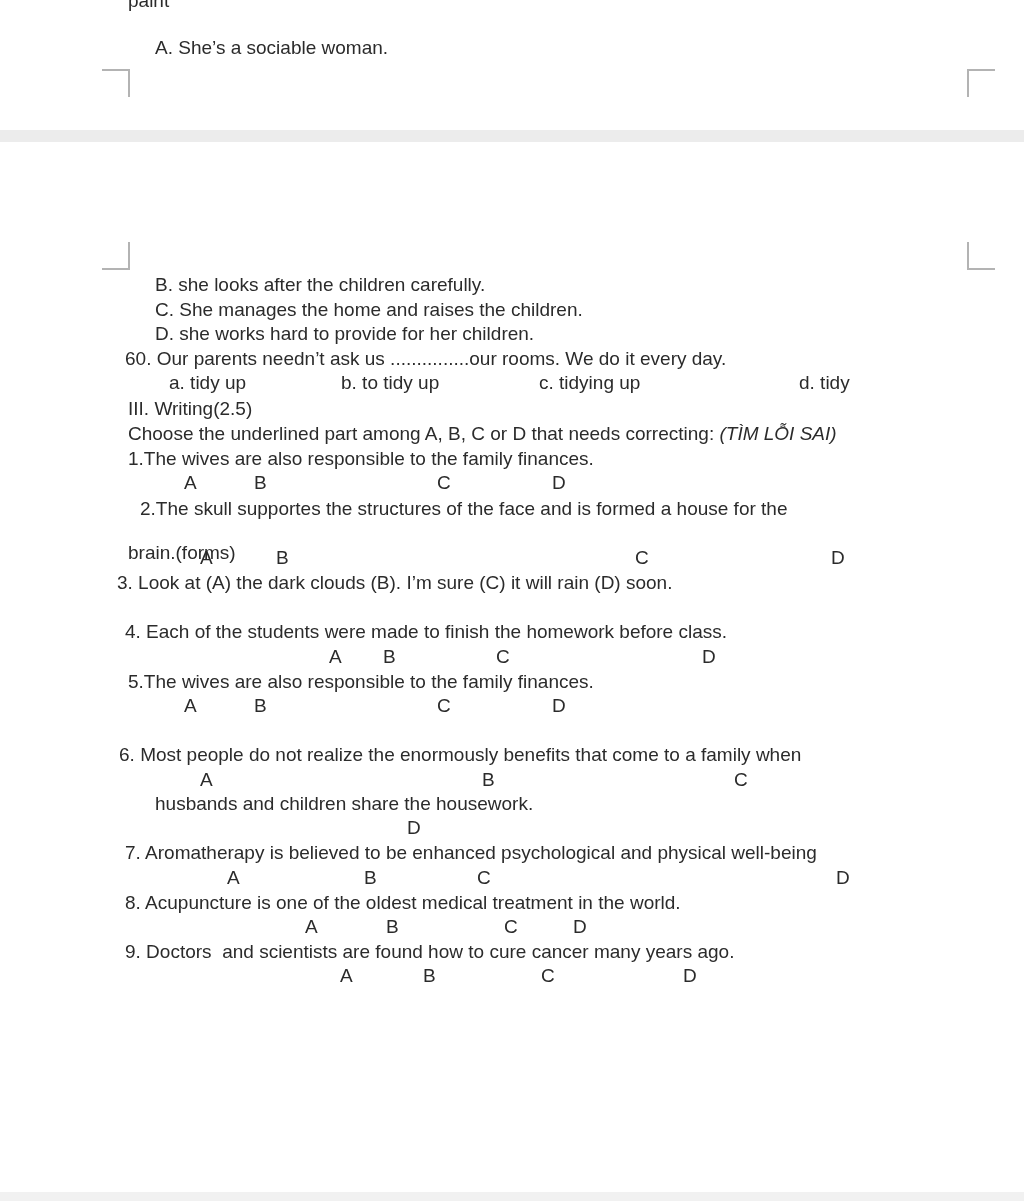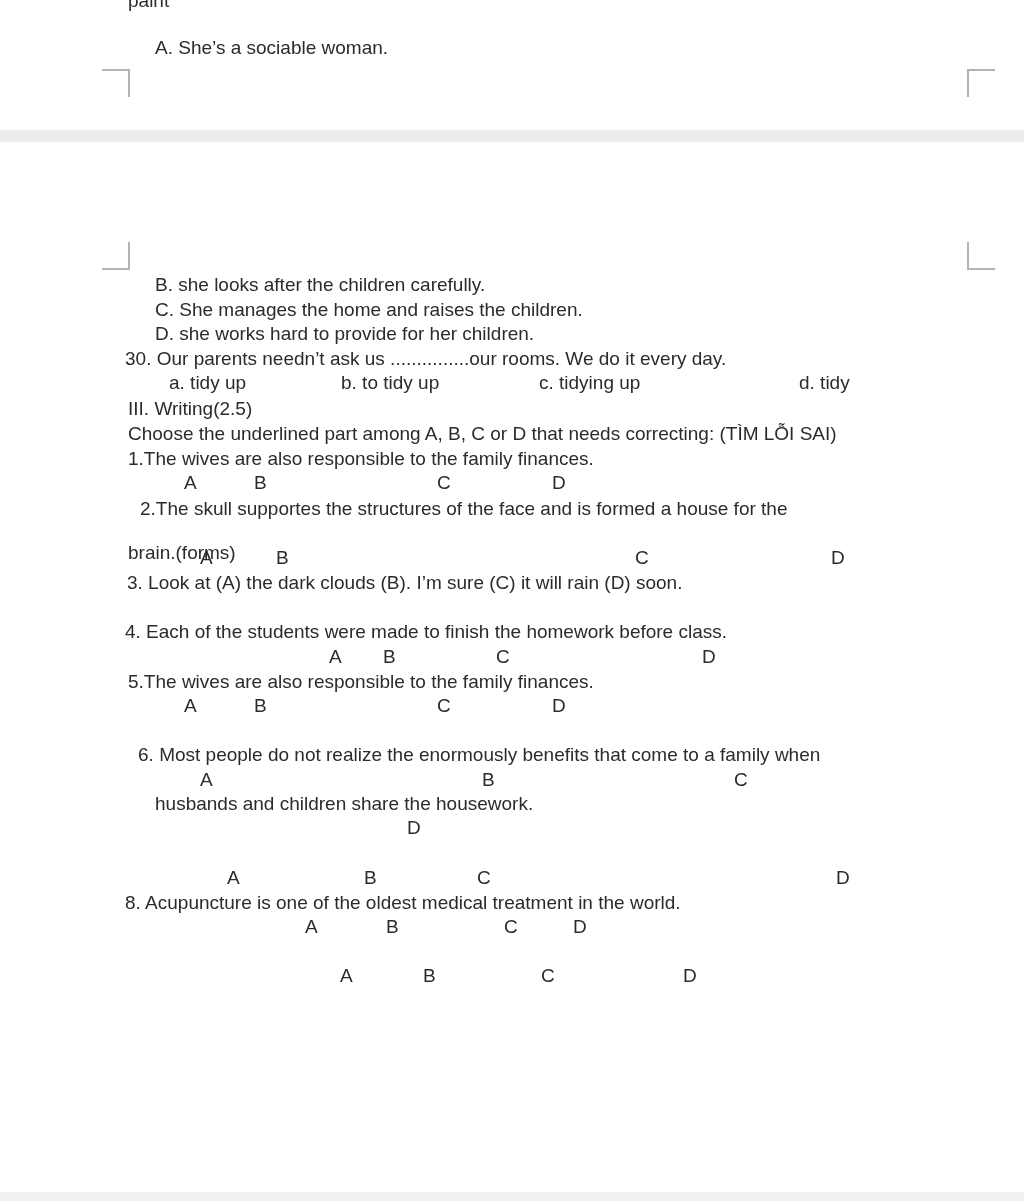--- a/index.html
+++ b/index.html
@@ -2,21 +2,21 @@
 <html><head>
 <meta charset="utf-8">
 <style>
   html,body{margin:0;padding:0;background:#ffffff;}
   .page{
     position:relative;width:1024px;height:1201px;overflow:hidden;background:#ffffff;
     font-family:"Liberation Sans",sans-serif;font-size:19px;color:#2b2b2b;
   }
   .line{position:absolute;white-space:pre;line-height:22px;}
   .u{text-decoration-thickness:2px;text-underline-offset:3px;text-decoration-color:#4d4d4d;}
-  .i{}
+  .i{font-style:italic;}
   .lrow{position:absolute;left:12px;width:1024px;height:22px;}
   .lrow span{position:absolute;white-space:pre;}
   .divider{position:absolute;left:0;width:1024px;background:#ececec;}
   .divider.top{top:130px;height:12px;}
   .divider.bottom{top:1192px;height:9px;background:#f1f1f1;}
   .cm{position:absolute;width:26px;height:26px;border:0 solid #b3b3b3;}
   .cm.tl{left:102px;top:69px;border-top-width:2px;border-right-width:2px;}
   .cm.tr{left:967px;top:69px;border-top-width:2px;border-left-width:2px;}
   .cm.bl{left:102px;top:242px;border-bottom-width:2px;border-right-width:2px;}
   .cm.br{left:967px;top:242px;border-bottom-width:2px;border-left-width:2px;}
@@ -32,21 +32,21 @@
   <div class="divider top"></div>
   <div class="cm bl"></div>
   <div class="cm br"></div>
   <div class="divider bottom"></div>
 
   <div class="line" style="top:37px;left:155px"><span>A. She’s a sociable woman.</span></div>
   <div class="line" style="top:274px;left:155px"><span>B. she looks after the children carefully.</span></div>
   <div class="line" style="top:323px;left:155px"><span>D. she works hard to provide for her children.</span></div>
   <div class="line" style="top:299px;left:155px"><span>C. She manages the home and raises the children.</span></div>
 
-  <div class="line" style="top:348px;left:125px"><span>30. Our parents needn’t ask us ...............our rooms. We do it every day.</span></div>
+  <div class="line" style="top:348px;left:125px"><span>60. Our parents needn’t ask us ...............our rooms. We do it every day.</span></div>
   <div class="lrow" style="top:372px">
     <span style="left:157px">a. tidy up</span>
     <span style="left:329px">b. to tidy up</span>
     <span style="left:527px">c. tidying up</span>
     <span style="left:787px">d. tidy</span>
   </div>
 
   <div class="line" style="top:398px;left:128px"><span>III. Writing(2.5)</span></div>
   <div class="line" style="top:423px;left:128px"><span>Choose the underlined part among A, B, C or D that needs correcting: </span><span class="i">(TÌM LỖI SAI)</span></div>
 
@@ -60,64 +60,66 @@
 
   <div class="line" style="top:498px;left:140px"><span>2.</span><span class="u">The</span><span> skull </span><span class="u">supportes</span><span> the structures of the face and </span><span class="u">is formed</span><span> a house for </span><span class="u">the</span></div>
   <div class="line" style="top:542px;left:128px"><span class="u">brain.</span><span>(forms)</span></div>
   <div class="lrow" style="top:547px">
     <span style="left:188px">A</span>
     <span style="left:264px">B</span>
     <span style="left:623px">C</span>
     <span style="left:819px">D</span>
   </div>
 
-  <div class="line" style="top:572px;left:127px"><span>3. Look </span><span class="u">at</span><span> (A) the dark </span><span class="u">clouds</span><span> (B). </span><span class="u">I’m sure</span><span> (C) it </span><span class="u">will rain</span><span> (D) soon.</span></div>
+  <div class="line" style="top:572px;left:117px"><span>3. Look </span><span class="u">at</span><span> (A) the dark </span><span class="u">clouds</span><span> (B). </span><span class="u">I’m sure</span><span> (C) it </span><span class="u">will rain</span><span> (D) soon.</span></div>
 
   <div class="line" style="top:621px;left:125px"><span>4. Each of the </span><span class="u">students</span><span> </span><span class="u">were</span><span> made </span><span class="u">to finish</span><span> the homework </span><span class="u">before</span><span> class.</span></div>
   <div class="lrow" style="top:646px">
     <span style="left:317px">A</span>
     <span style="left:371px">B</span>
     <span style="left:484px">C</span>
     <span style="left:690px">D</span>
   </div>
 
   <div class="line" style="top:671px;left:128px"><span>5.</span><span class="u">The</span><span> wives </span><span class="u">are</span><span> also responsible </span><span class="u">to</span><span> the family </span><span class="u">finances</span><span>.</span></div>
   <div class="lrow" style="top:695px">
     <span style="left:172px">A</span>
     <span style="left:242px">B</span>
     <span style="left:425px">C</span>
     <span style="left:540px">D</span>
   </div>
 
-  <div class="line" style="top:744px;left:138px"><span>6.</span><span class="u"> Most </span><span>people do not realize the </span><span class="u">enormously</span><span> benefits that come </span><span class="u">to </span><span>a family when</span></div>
+  <div class="line" style="top:744px;left:119px"><span>6.</span><span class="u"> Most </span><span>people do not realize the </span><span class="u">enormously</span><span> benefits that come </span><span class="u">to </span><span>a family when</span></div>
   <div class="lrow" style="top:769px">
     <span style="left:188px">A</span>
     <span style="left:470px">B</span>
     <span style="left:722px">C</span>
   </div>
   <div class="line" style="top:793px;left:155px"><span>husbands and children share</span><span class="u"> the</span><span> housework.</span></div>
   <div class="lrow" style="top:817px">
     <span style="left:395px">D</span>
   </div>
 
+  <div class="line" style="top:842px;left:125px"><span>7. </span><span class="u">Aromatherapy</span><span> </span><span class="u">is believed</span><span> </span><span class="u">to be enhanced</span><span> psychological and physical </span><span class="u">well-being</span></div>
   <div class="lrow" style="top:867px">
     <span style="left:215px">A</span>
     <span style="left:352px">B</span>
     <span style="left:465px">C</span>
     <span style="left:824px">D</span>
   </div>
 
   <div class="line" style="top:892px;left:125px"><span>8. Acupuncture is </span><span class="u">one</span><span> of the </span><span class="u">oldest</span><span> medical </span><span class="u">treatment</span><span> </span><span class="u">in</span><span> the world.</span></div>
   <div class="lrow" style="top:916px">
     <span style="left:293px">A</span>
     <span style="left:374px">B</span>
     <span style="left:492px">C</span>
     <span style="left:561px">D</span>
   </div>
 
+  <div class="line" style="top:941px;left:125px"><span>9. Doctors  and </span><span class="u">scientists</span><span> </span><span class="u">are found</span><span> how </span><span class="u">to cure</span><span> cancer </span><span class="u">many years</span><span> ago.</span></div>
   <div class="lrow" style="top:965px">
     <span style="left:328px">A</span>
     <span style="left:411px">B</span>
     <span style="left:529px">C</span>
     <span style="left:671px">D</span>
   </div>
 
 </div>
 
 </body></html>

